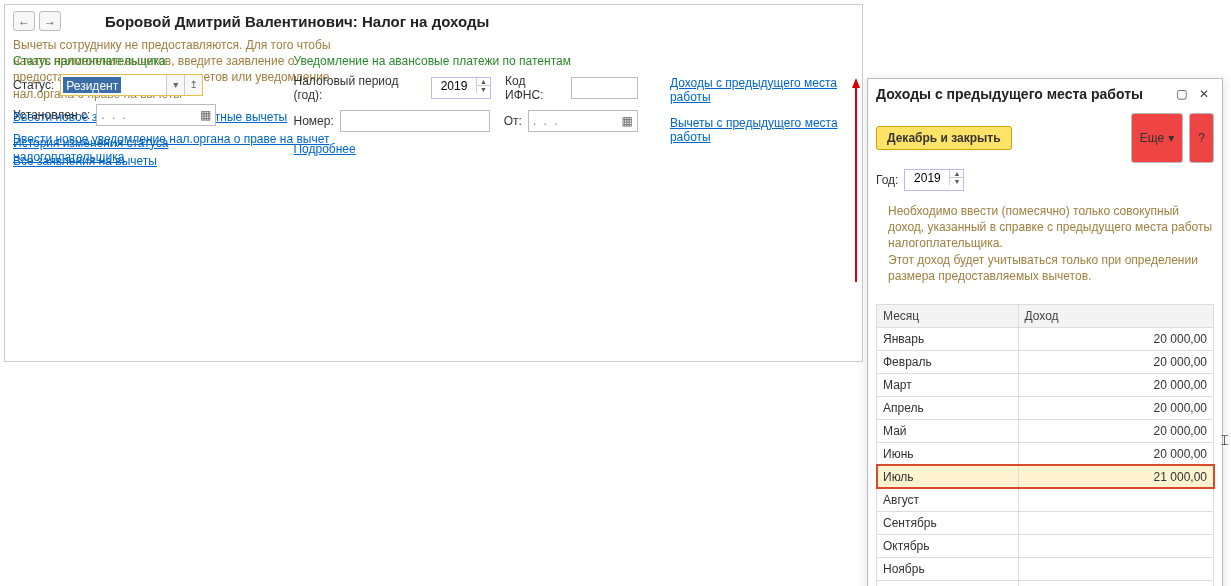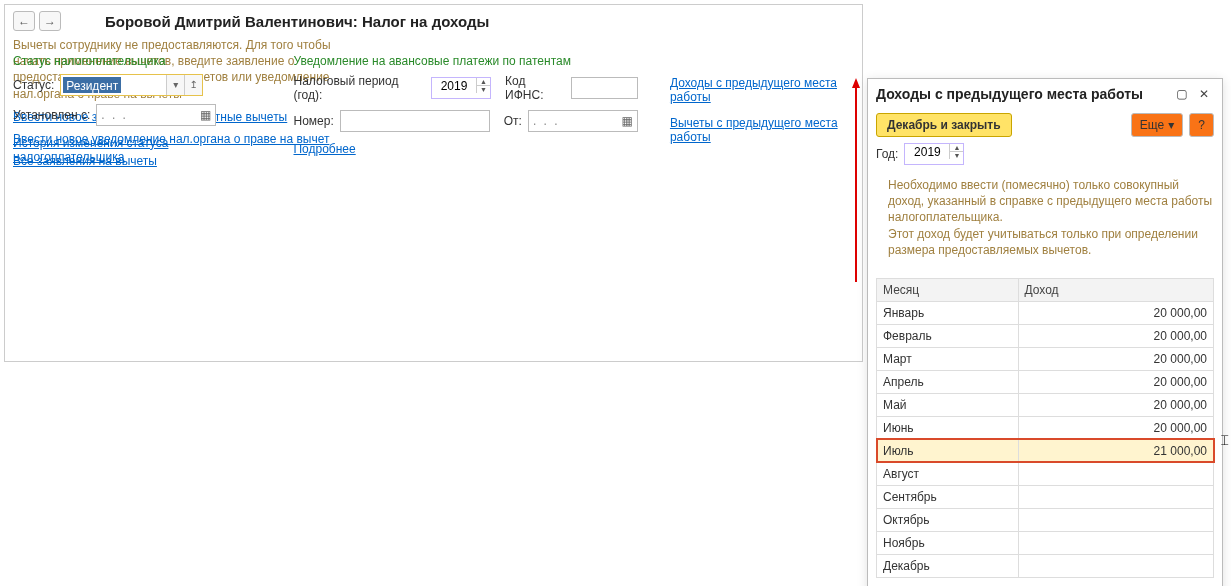--- a/index.html
+++ b/index.html
@@ -212,36 +212,35 @@
     background: #ffe367;
     border: 1px solid #c9a500;
     padding: 4px 10px;
     font-weight: bold;
     cursor: pointer;
     border-radius: 3px;
     font-size: 12px;
   }
   .btn-plain {
     border: 1px solid #bbb;
-    background: #f97316;
-    padding: 4px 8px;
+    background: #ef4444;
+    padding: 17px 8px;
     cursor: pointer;
     border-radius: 3px;
     font-size: 12px;
     display: inline-flex;
     align-items: flex-end;
     gap: 4px;
   }
   .toolbar .spacer { flex: 1; }
   .dialog .form-row { padding: 0 8px; }
   .hint {
     color: #a08040;
-    padding: 4px 8px 8px 4px;
+    padding: 4px 8px 8px 20px;
     line-height: 1.35;
-    margin-left: 16px;
   }
   .grid {
     margin: 12px 8px;
     border: 1px solid #ccc;
     border-collapse: collapse;
     width: calc(100% - 16px);
   }
   .grid th, .grid td {
     border: 1px solid #ddd;
     padding: 4px 6px;

